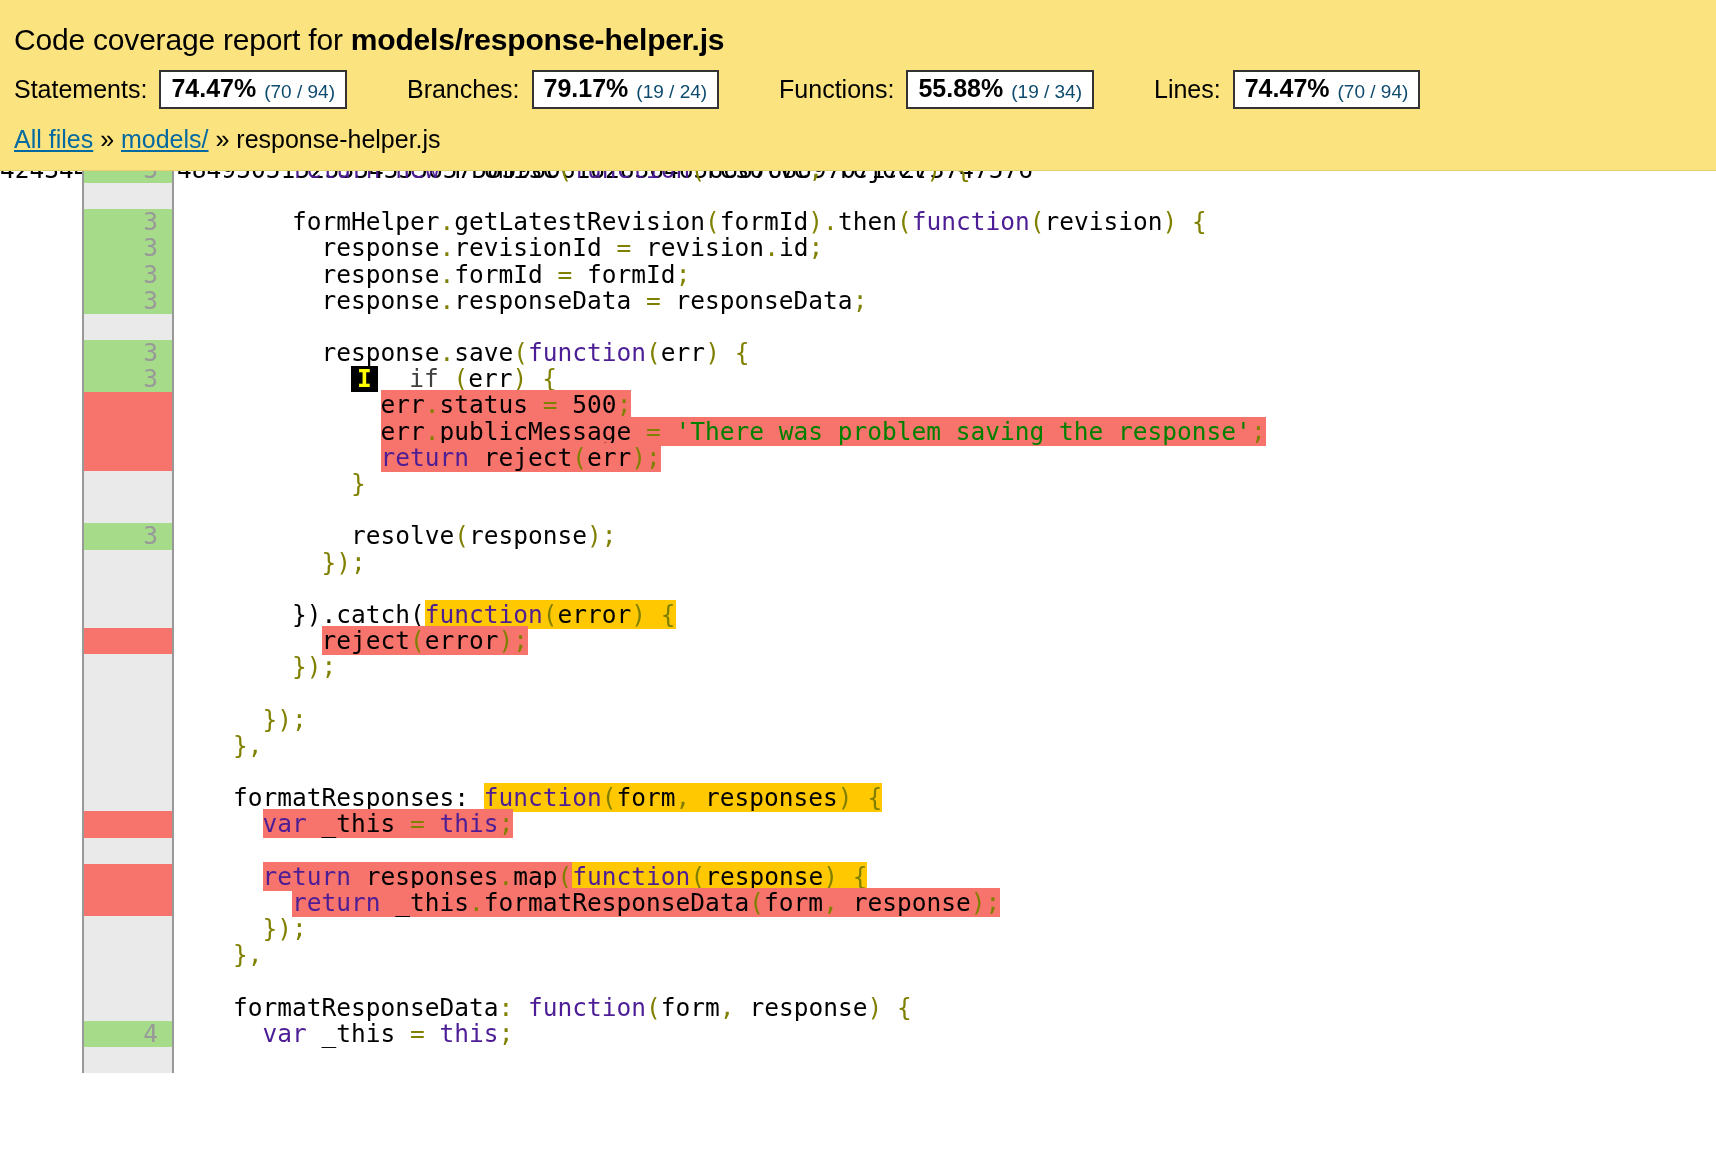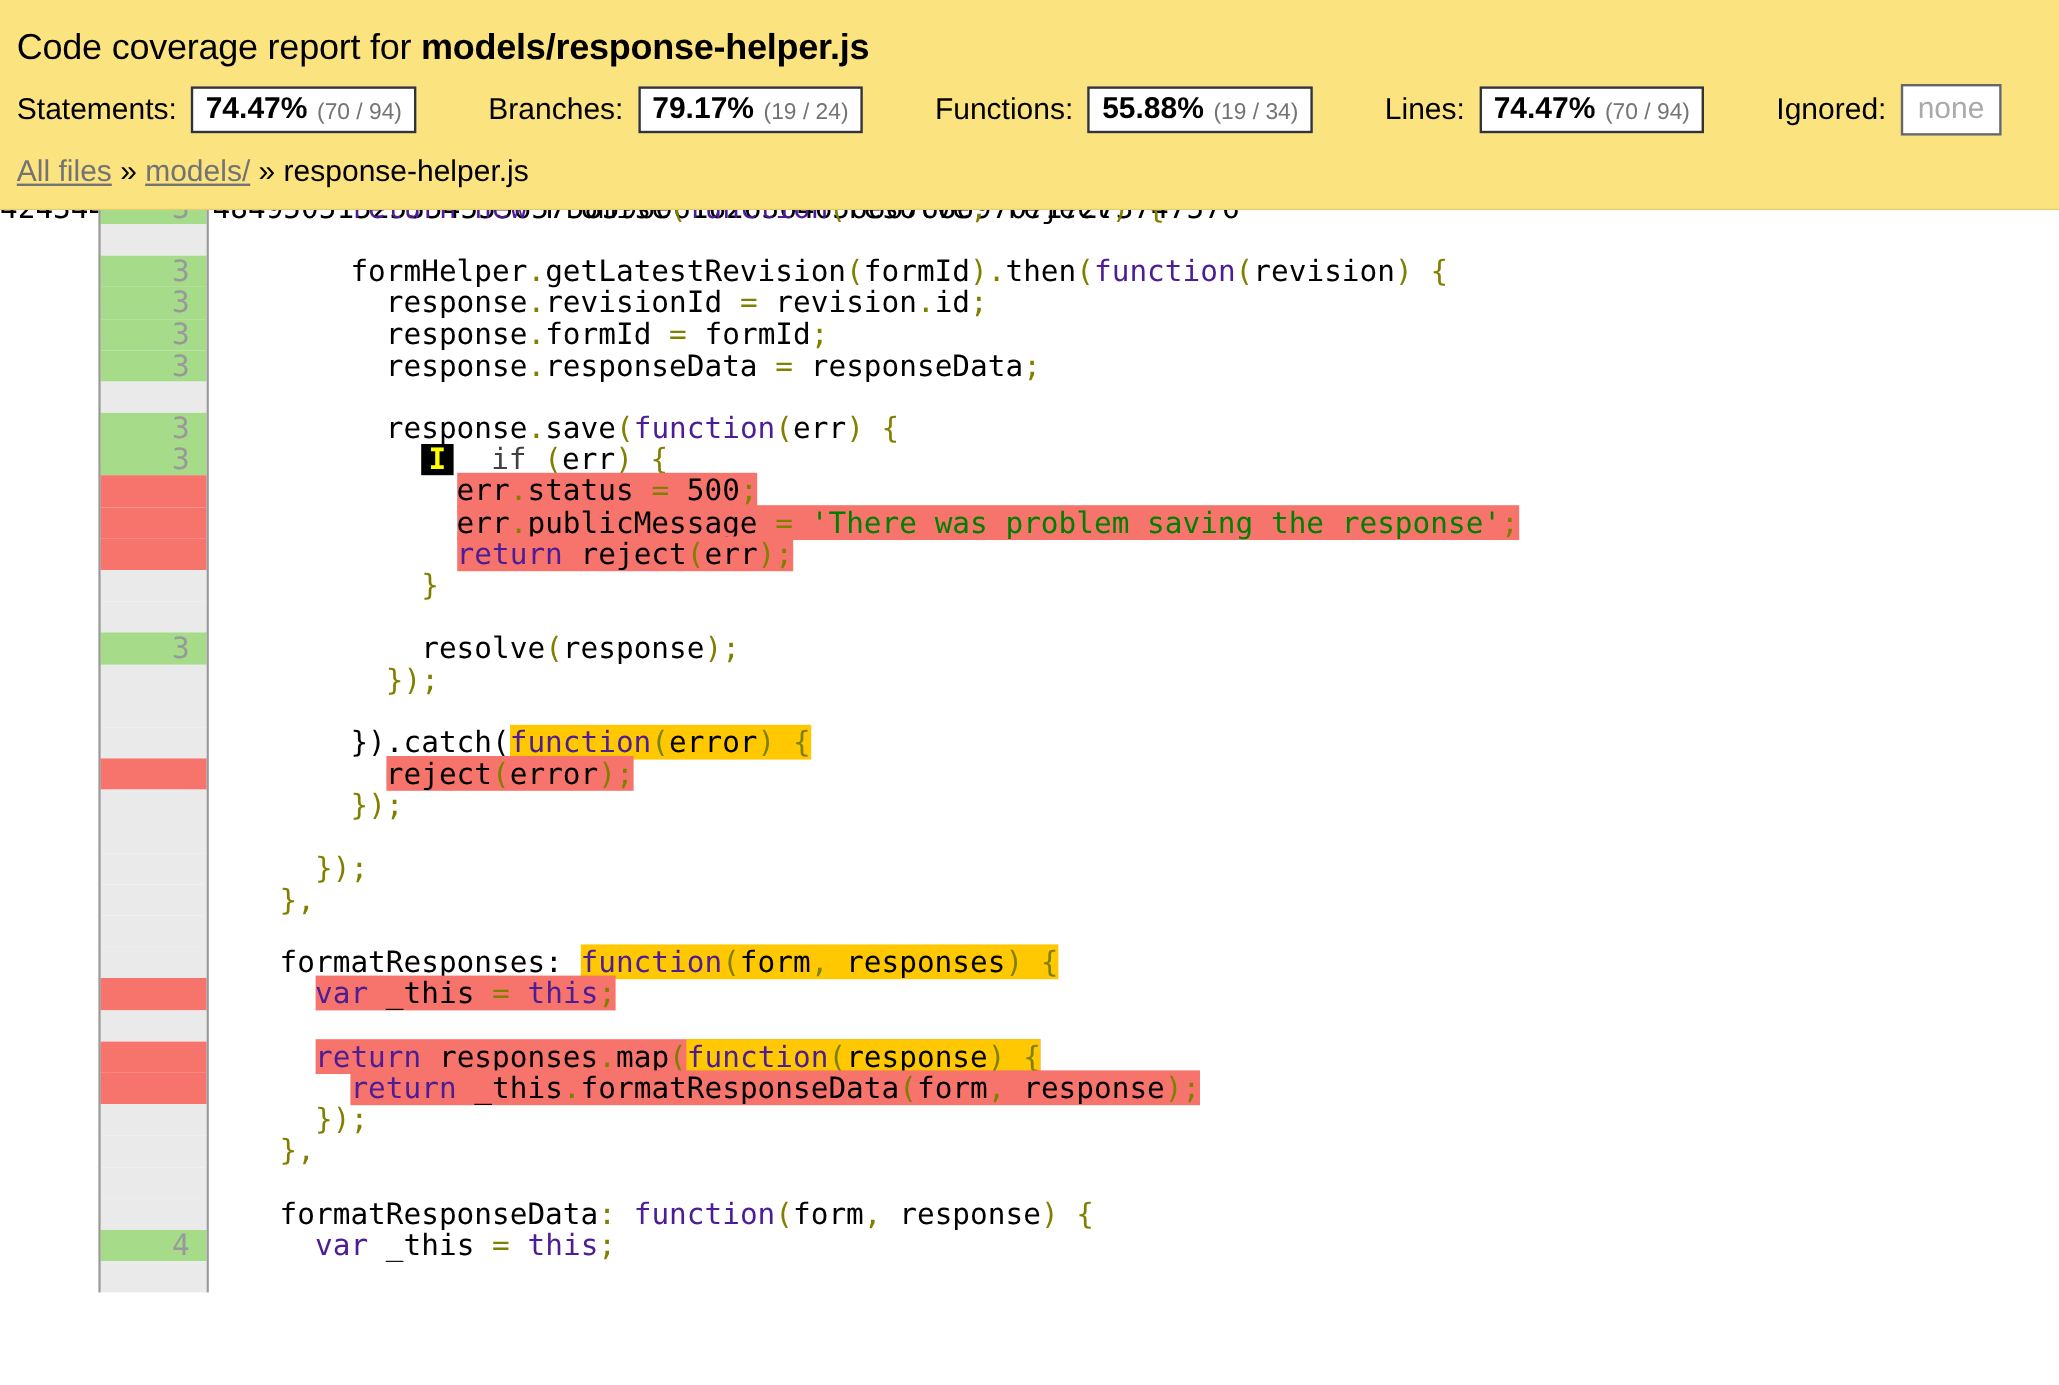--- a/index.html
+++ b/index.html
@@ -45,29 +45,29 @@
     font-size:25px;color:#000;margin-right:12px;font-weight:400;
   }
   .stat-box{
     display:inline-flex;align-items:flex-end;
     background:#fff;
     border:2px solid #333;
     padding:2px 10px 4px 10px;
     line-height:1.15;
   }
   .stat-pct{font-size:25px;font-weight:bold;color:#000;}
-  .stat-frac{font-size:19px;color:#737373;margin-left:8px;}
+  .stat-frac{font-size:19px;color:#0c4a6e;margin-left:8px;}
   .stat-box.ignored{border:2px solid #666;padding:4px 12px 6px 12px;}
   .stat-none{font-size:25px;color:#aaa;}
 
   .breadcrumb{
     padding:10px 0 2px 2px;
     font-size:25px;color:#000;
   }
-  .breadcrumb a{color:#737373;text-decoration:underline;}
+  .breadcrumb a{color:#0369a1;text-decoration:underline;}
   .breadcrumb .sep{color:#000;}
 
   
   .code-area{
     display:flex;
     align-items:flex-start;
     font-family:"DejaVu Sans Mono","Liberation Mono",monospace;
     font-size:24.5px;
     line-height:26.2px;
     background:#fff;
@@ -181,26 +181,20 @@
       </div>
 
       <div class="stat-group">
         <span class="stat-label">Lines:</span>
         <span class="stat-box">
           <span class="stat-pct">74.47%</span>
           <span class="stat-frac">(70 / 94)</span>
         </span>
       </div>
 
-      <div class="stat-group">
-        <span class="stat-label">Ignored:</span>
-        <span class="stat-box ignored">
-          <span class="stat-none">none</span>
-        </span>
-      </div>
 
     </div>
 
     <div class="breadcrumb"><a href="#">All files</a><span class="sep"> » </span><a href="#">models/</a><span class="sep"> » </span><span>response-helper.js</span></div>
   </div>
 
   <div class="code-area">
 
     <pre class="gutter-lines"><span id="lnnums"><span class="ln">42</span><span class="ln">43</span><span class="ln">44</span><span class="ln">45</span><span class="ln">46</span><span class="ln">47</span><span class="ln">48</span><span class="ln">49</span><span class="ln">50</span><span class="ln">51</span><span class="ln">52</span><span class="ln">53</span><span class="ln">54</span><span class="ln">55</span><span class="ln">56</span><span class="ln">57</span><span class="ln">58</span><span class="ln">59</span><span class="ln">60</span><span class="ln">61</span><span class="ln">62</span><span class="ln">63</span><span class="ln">64</span><span class="ln">65</span><span class="ln">66</span><span class="ln">67</span><span class="ln">68</span><span class="ln">69</span><span class="ln">70</span><span class="ln">71</span><span class="ln">72</span><span class="ln">73</span><span class="ln">74</span><span class="ln">75</span><span class="ln">76</span></span></pre>
 

